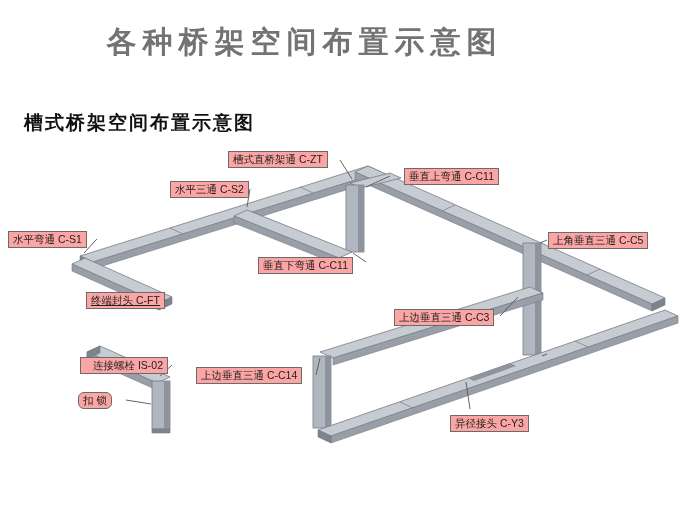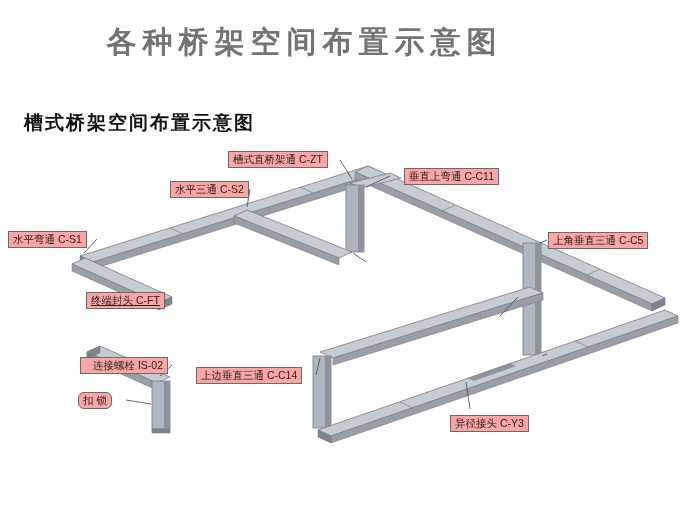--- a/index.html
+++ b/index.html
@@ -129,19 +129,21 @@
       <line class="leader" x1="547" y1="354" x2="542" y2="356"></line>
       <line class="leader" x1="126" y1="400" x2="151" y2="404"></line>
       <line class="leader" x1="470" y1="409" x2="466" y2="382"></line>
     </g>
   </svg>
 
   <div class="callout" style="left:228px;top:151px;">槽式直桥架通 C-ZT</div>
   <div class="callout" style="left:162px;top:181px;margin-left:8px;">水平三通 C-S2</div>
   <div class="callout" style="left:404px;top:168px;">垂直上弯通 C-C11</div>
   <div class="callout" style="left:8px;top:231px;">水平弯通 C-S1</div>
+  <div class="callout" style="left:258px;top:257px;">垂直下弯通 C-C11</div>
   <div class="callout" style="left:548px;top:232px;">上角垂直三通 C-C5</div>
   <div class="callout" style="left:86px;top:292px;text-decoration:underline;">终端封头 C-FT</div>
+  <div class="callout" style="left:394px;top:309px;">上边垂直三通 C-C3</div>
   <div class="callout" style="left:80px;top:357px;padding-left:12px;">连接螺栓 IS-02</div>
   <div class="callout" style="left:196px;top:367px;">上边垂直三通 C-C14</div>
   <div class="callout" style="left:78px;top:392px;border-radius:6px;">扣 锁</div>
   <div class="callout" style="left:450px;top:409px;margin-top:6px;">异径接头 C-Y3</div>
 </div>
 
 </body></html>

